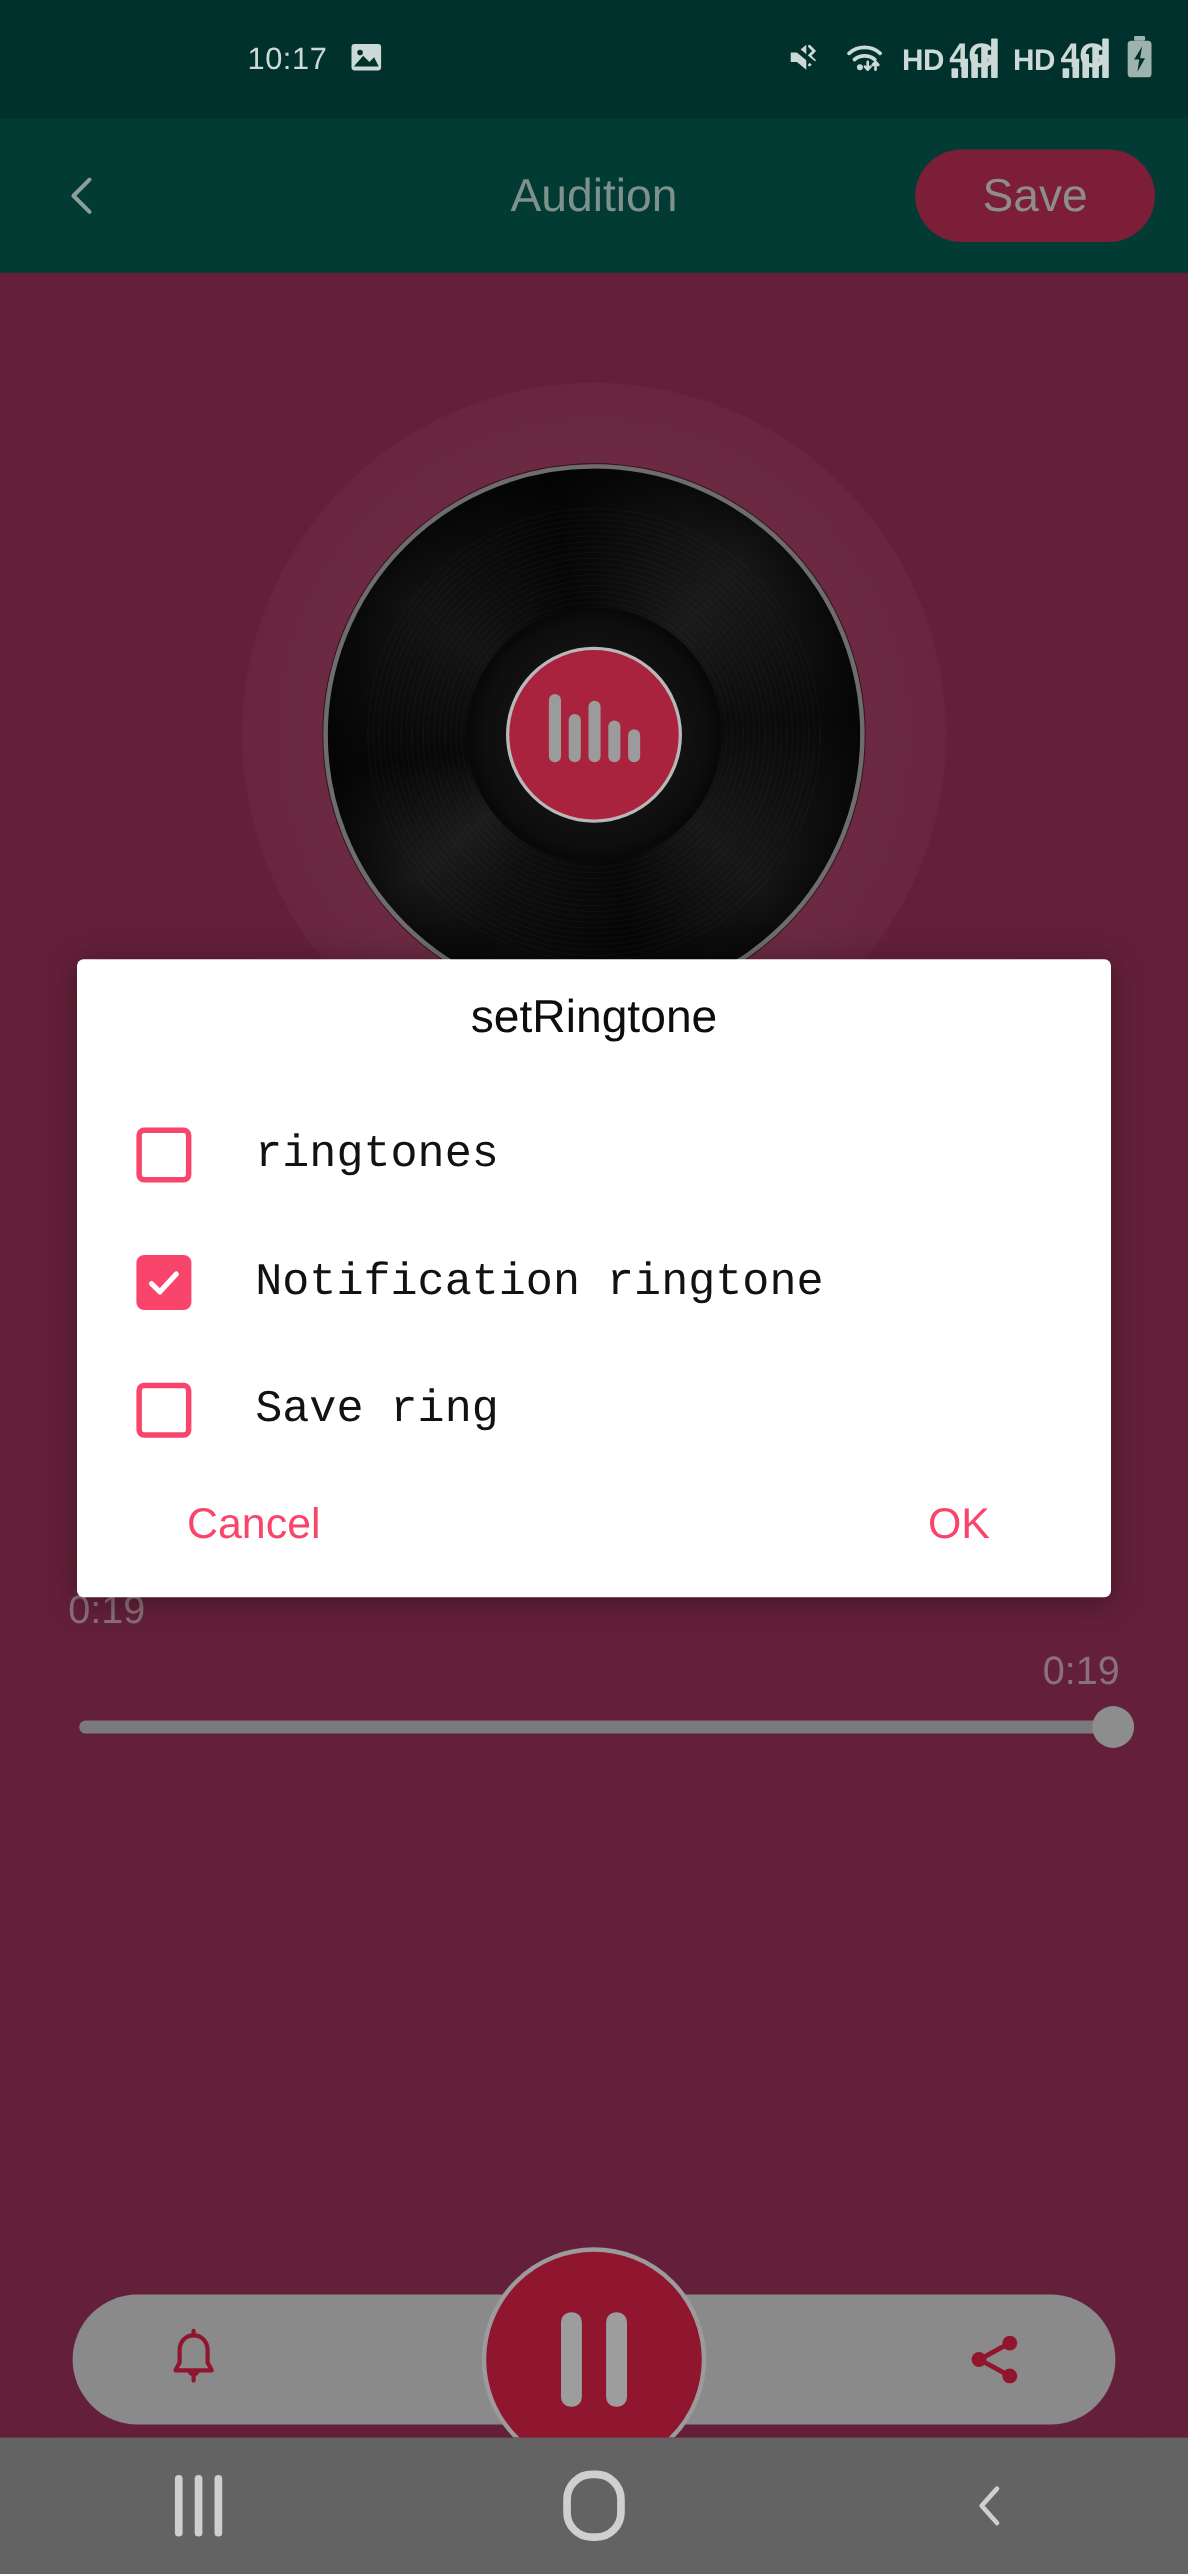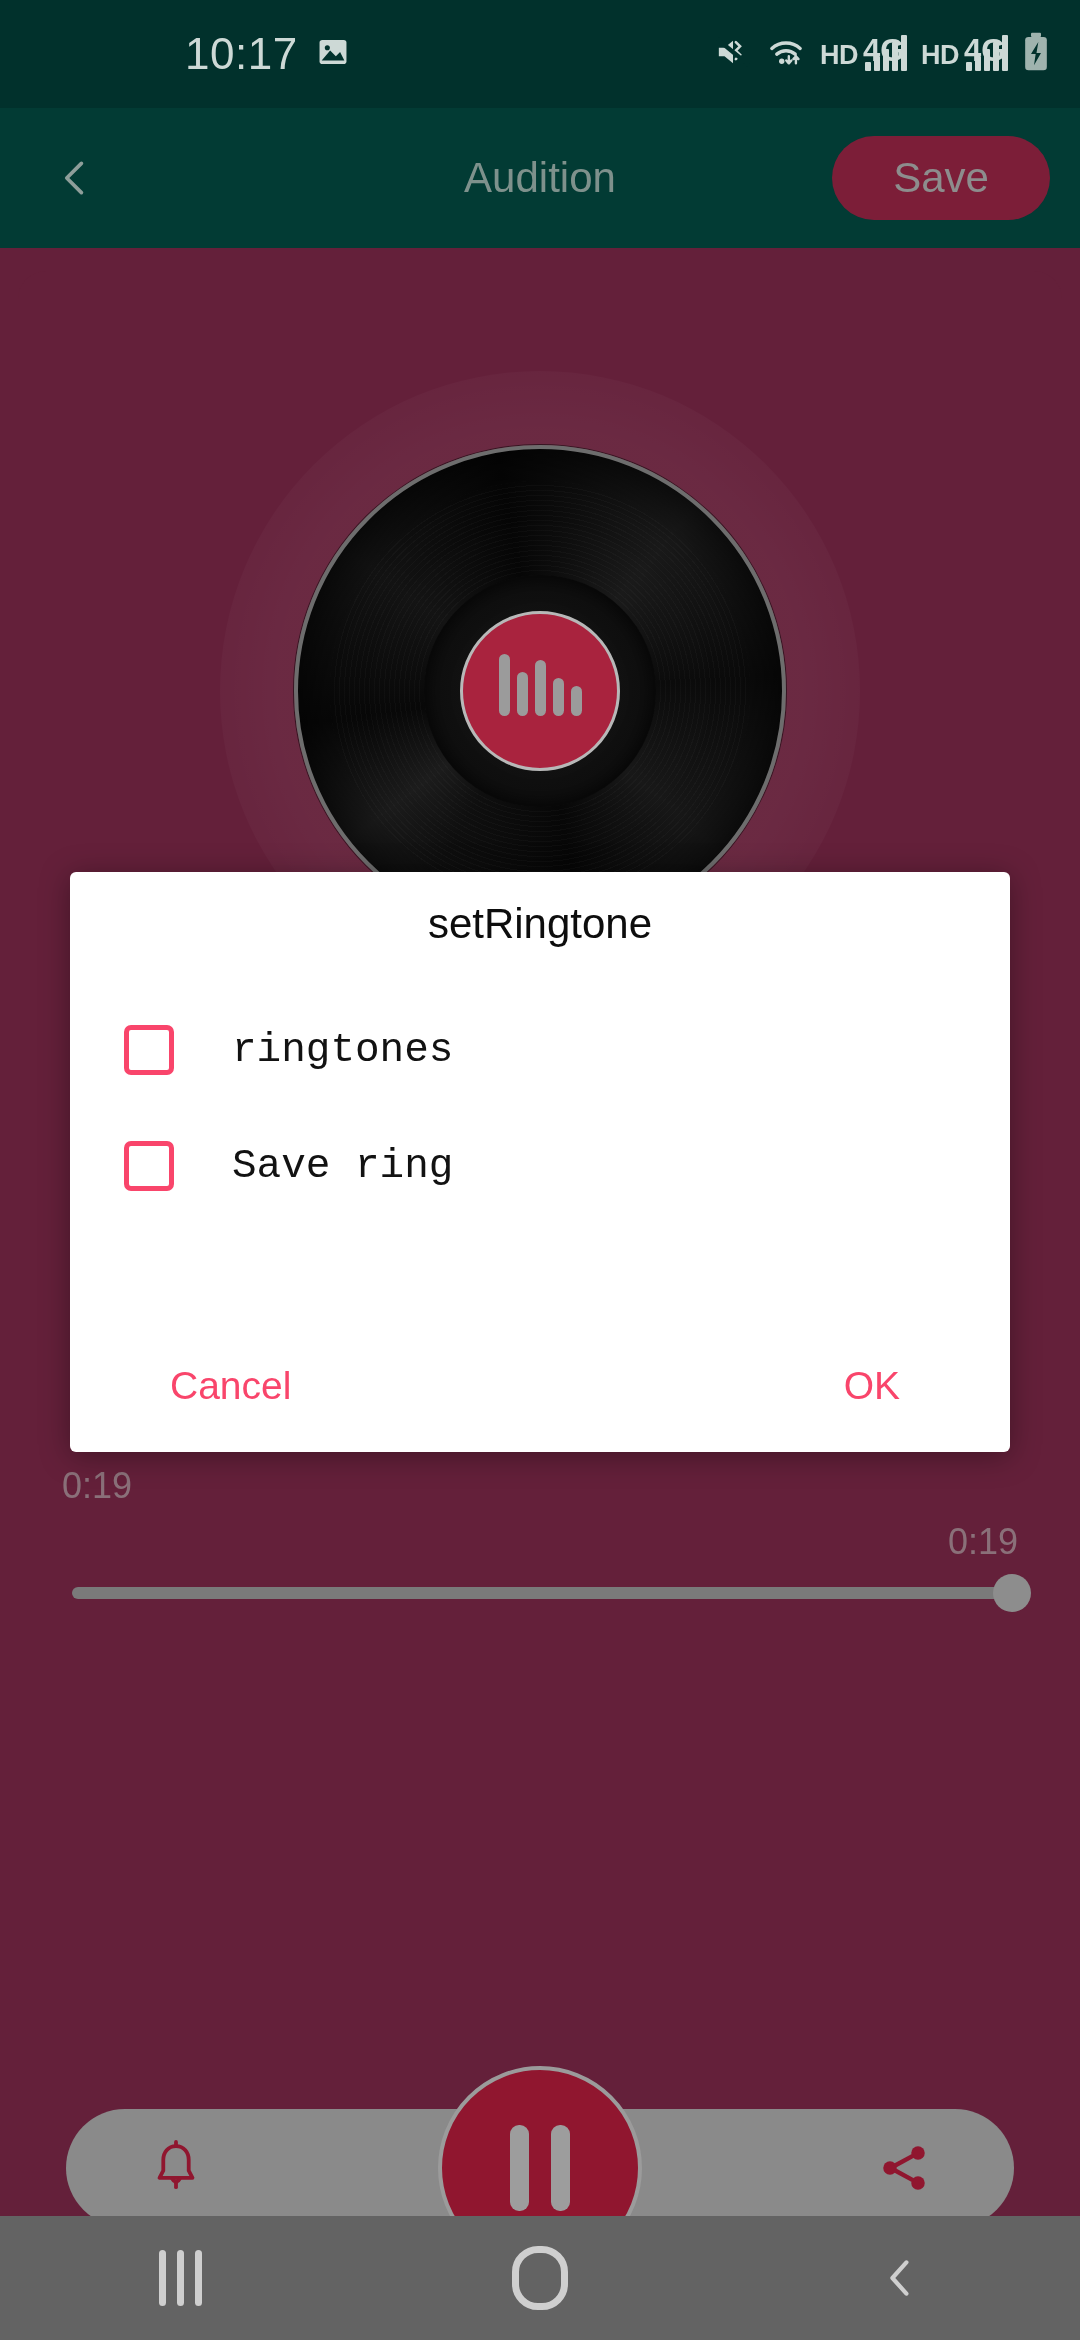--- a/index.html
+++ b/index.html
@@ -33,22 +33,23 @@
     z-index: 30;
   }
   #status-left {
     display: flex;
     align-items: center;
     gap: 18px;
     margin-left: 185px;
   }
   #status-clock {
     color: #cdd9d6;
-    font-size: 44px;
+    font-size: 28px;
     letter-spacing: 0.5px;
+    margin-left: 40px;
   }
   #status-right {
     position: absolute;
     right: 30px;
     display: flex;
     align-items: center;
     gap: 14px;
   }
   .sig-group { display: flex; align-items: flex-end; gap: 5px; }
   .hd-text {
@@ -116,21 +117,20 @@
 
   
   #content-panel {
     position: absolute;
     top: 248px; left: 18px;
     width: 1044px;
     height: 1968px;
     background: #64203a;
     border-radius: 28px;
     overflow: hidden;
-    margin-top: 23px;
   }
 
   
   #vinyl-area {
     position: absolute;
     top: 90px; left: 0;
     width: 1044px; height: 660px;
   }
   #vinyl-halo {
     position: absolute;
@@ -513,20 +513,28 @@
 
   <div id="dialog">
     <div id="dialog-title">setRingtone</div>
 
     <div id="dialog-options">
       <div class="option-row">
         <div class="checkbox unchecked"></div>
         <div class="option-label">ringtones</div>
       </div>
 
+      <div class="option-row">
+        <div class="checkbox checked">
+          <svg width="36" height="36" viewBox="0 0 24 24">
+            <path d="M4.5 12.6 L9.6 17.6 L19.5 6.8" stroke="#ffffff" stroke-width="3.1" fill="none" stroke-linecap="round" stroke-linejoin="round"></path>
+          </svg>
+        </div>
+        <div class="option-label">Notification ringtone</div>
+      </div>
 
       <div class="option-row">
         <div class="checkbox unchecked"></div>
         <div class="option-label">Save ring</div>
       </div>
     </div>
 
     <div id="dialog-actions">
       <button id="cancel-button">Cancel</button>
       <button id="ok-button">OK</button>

